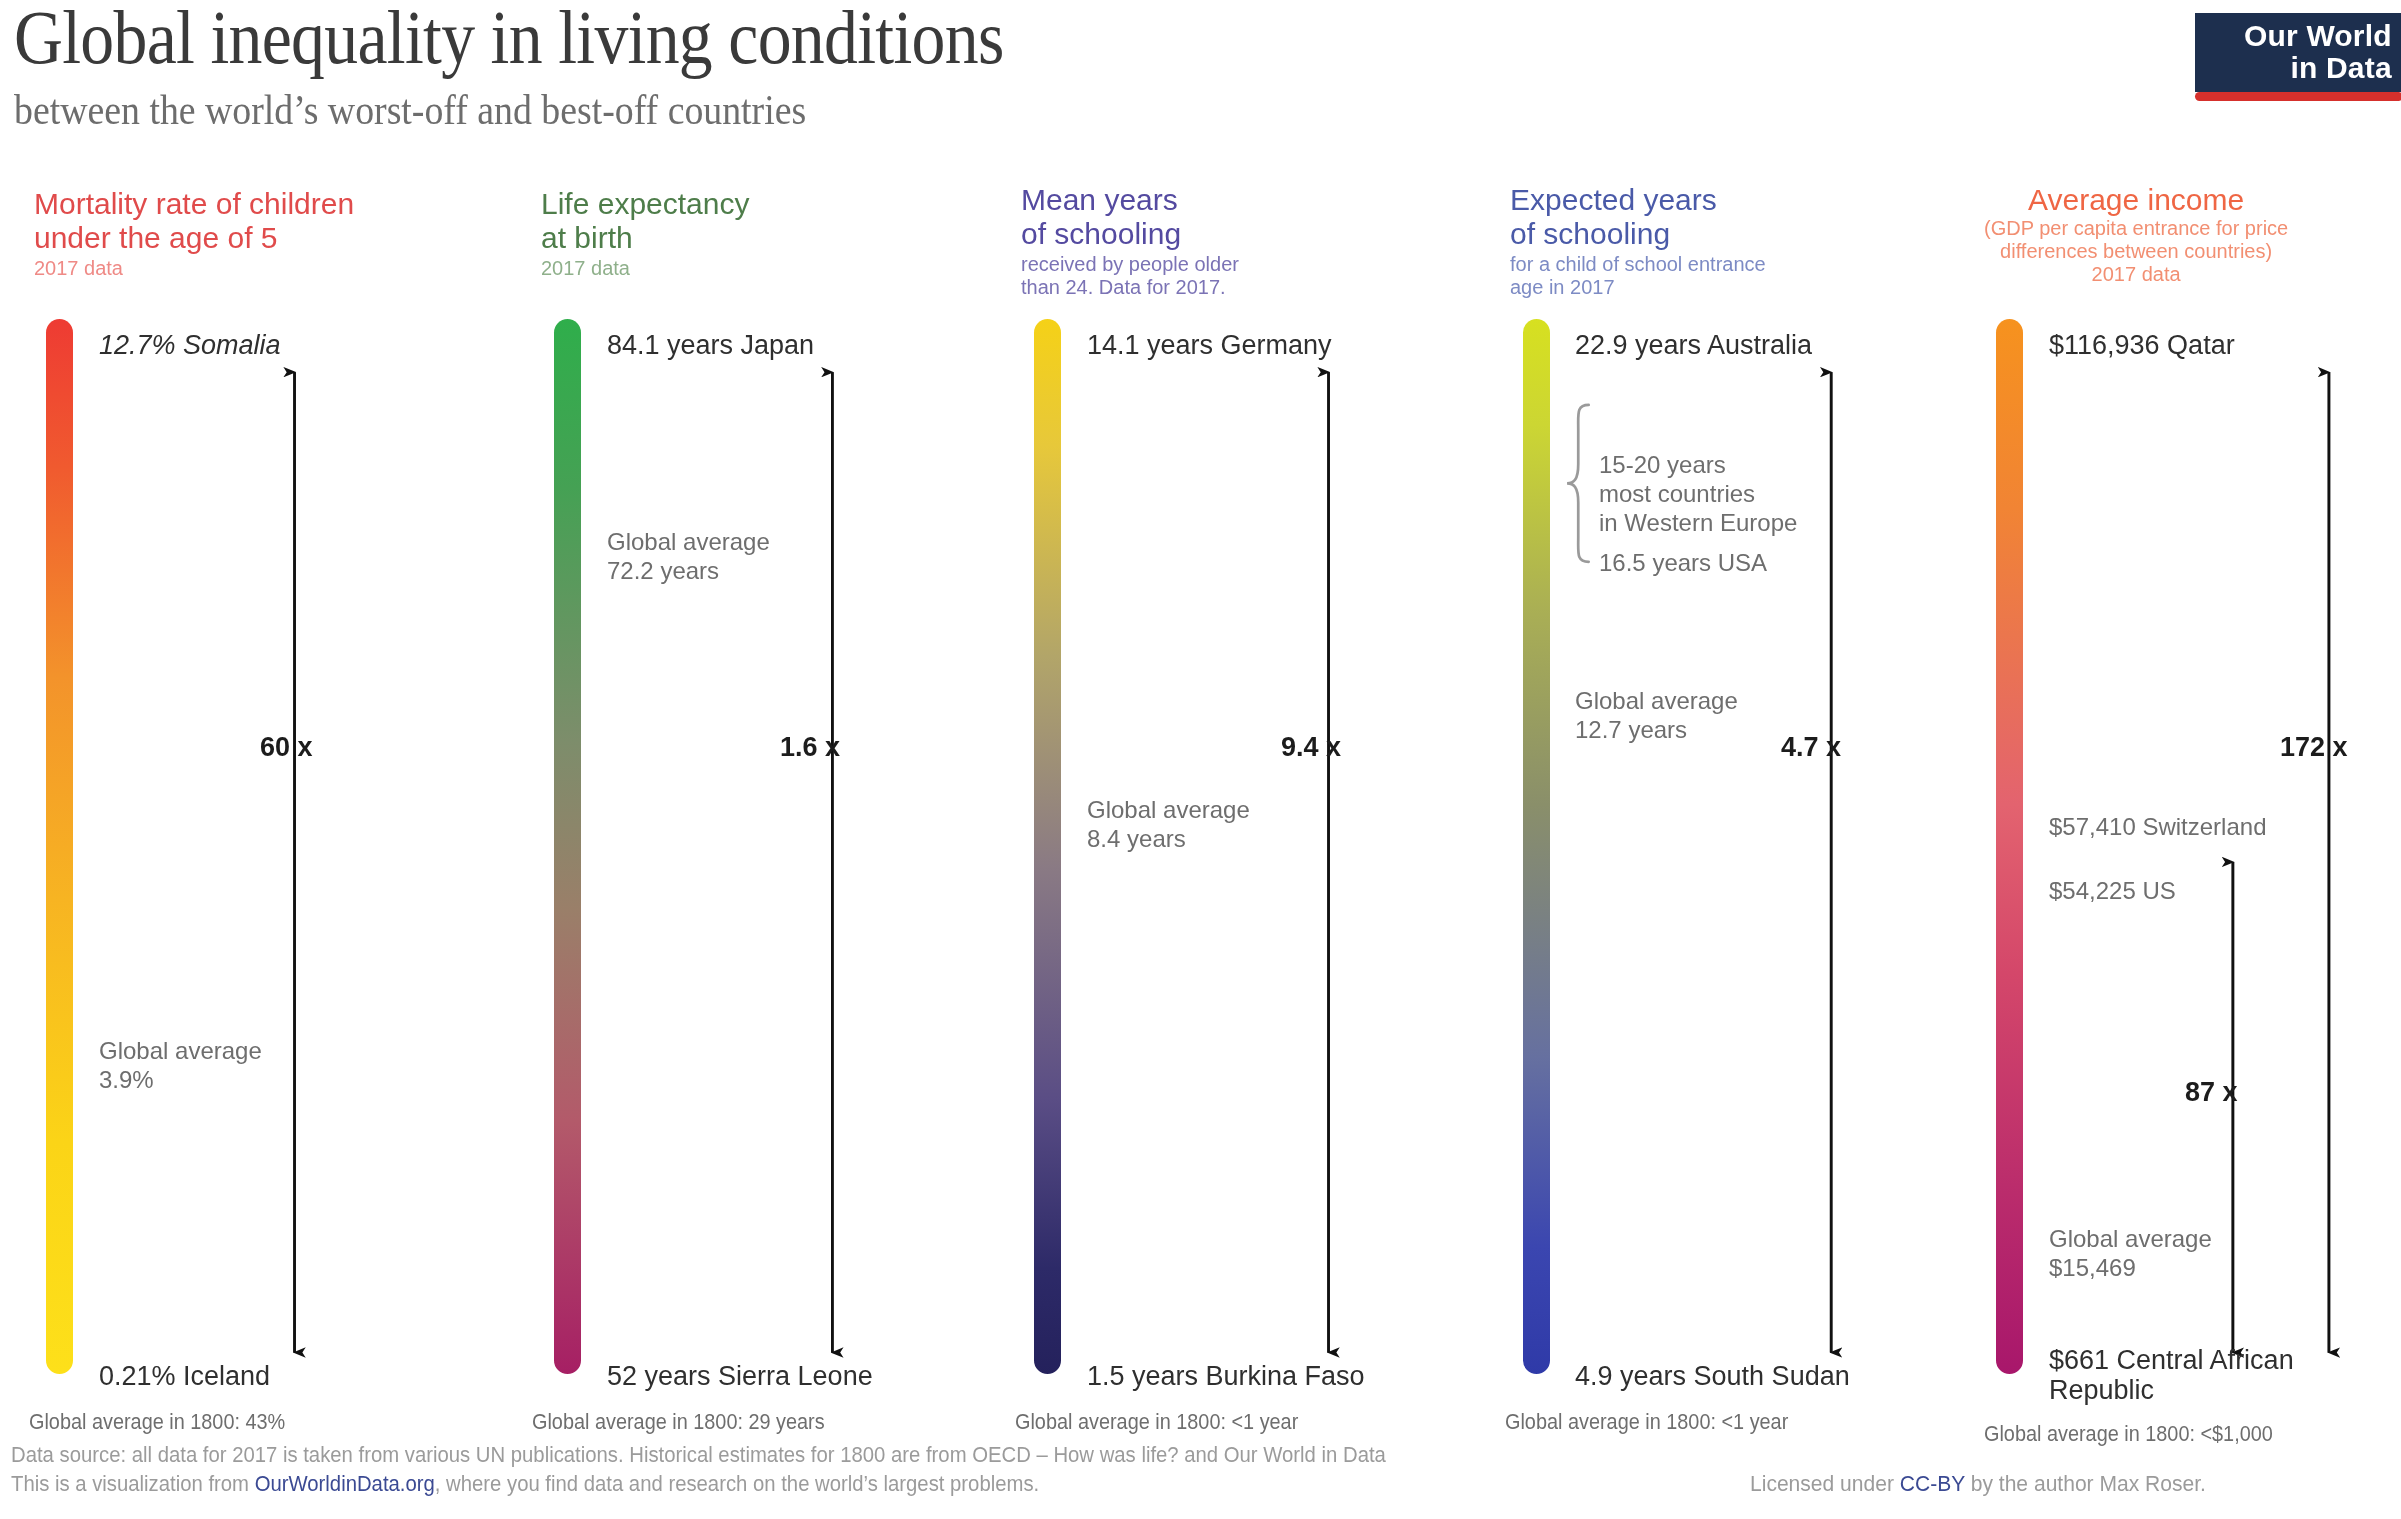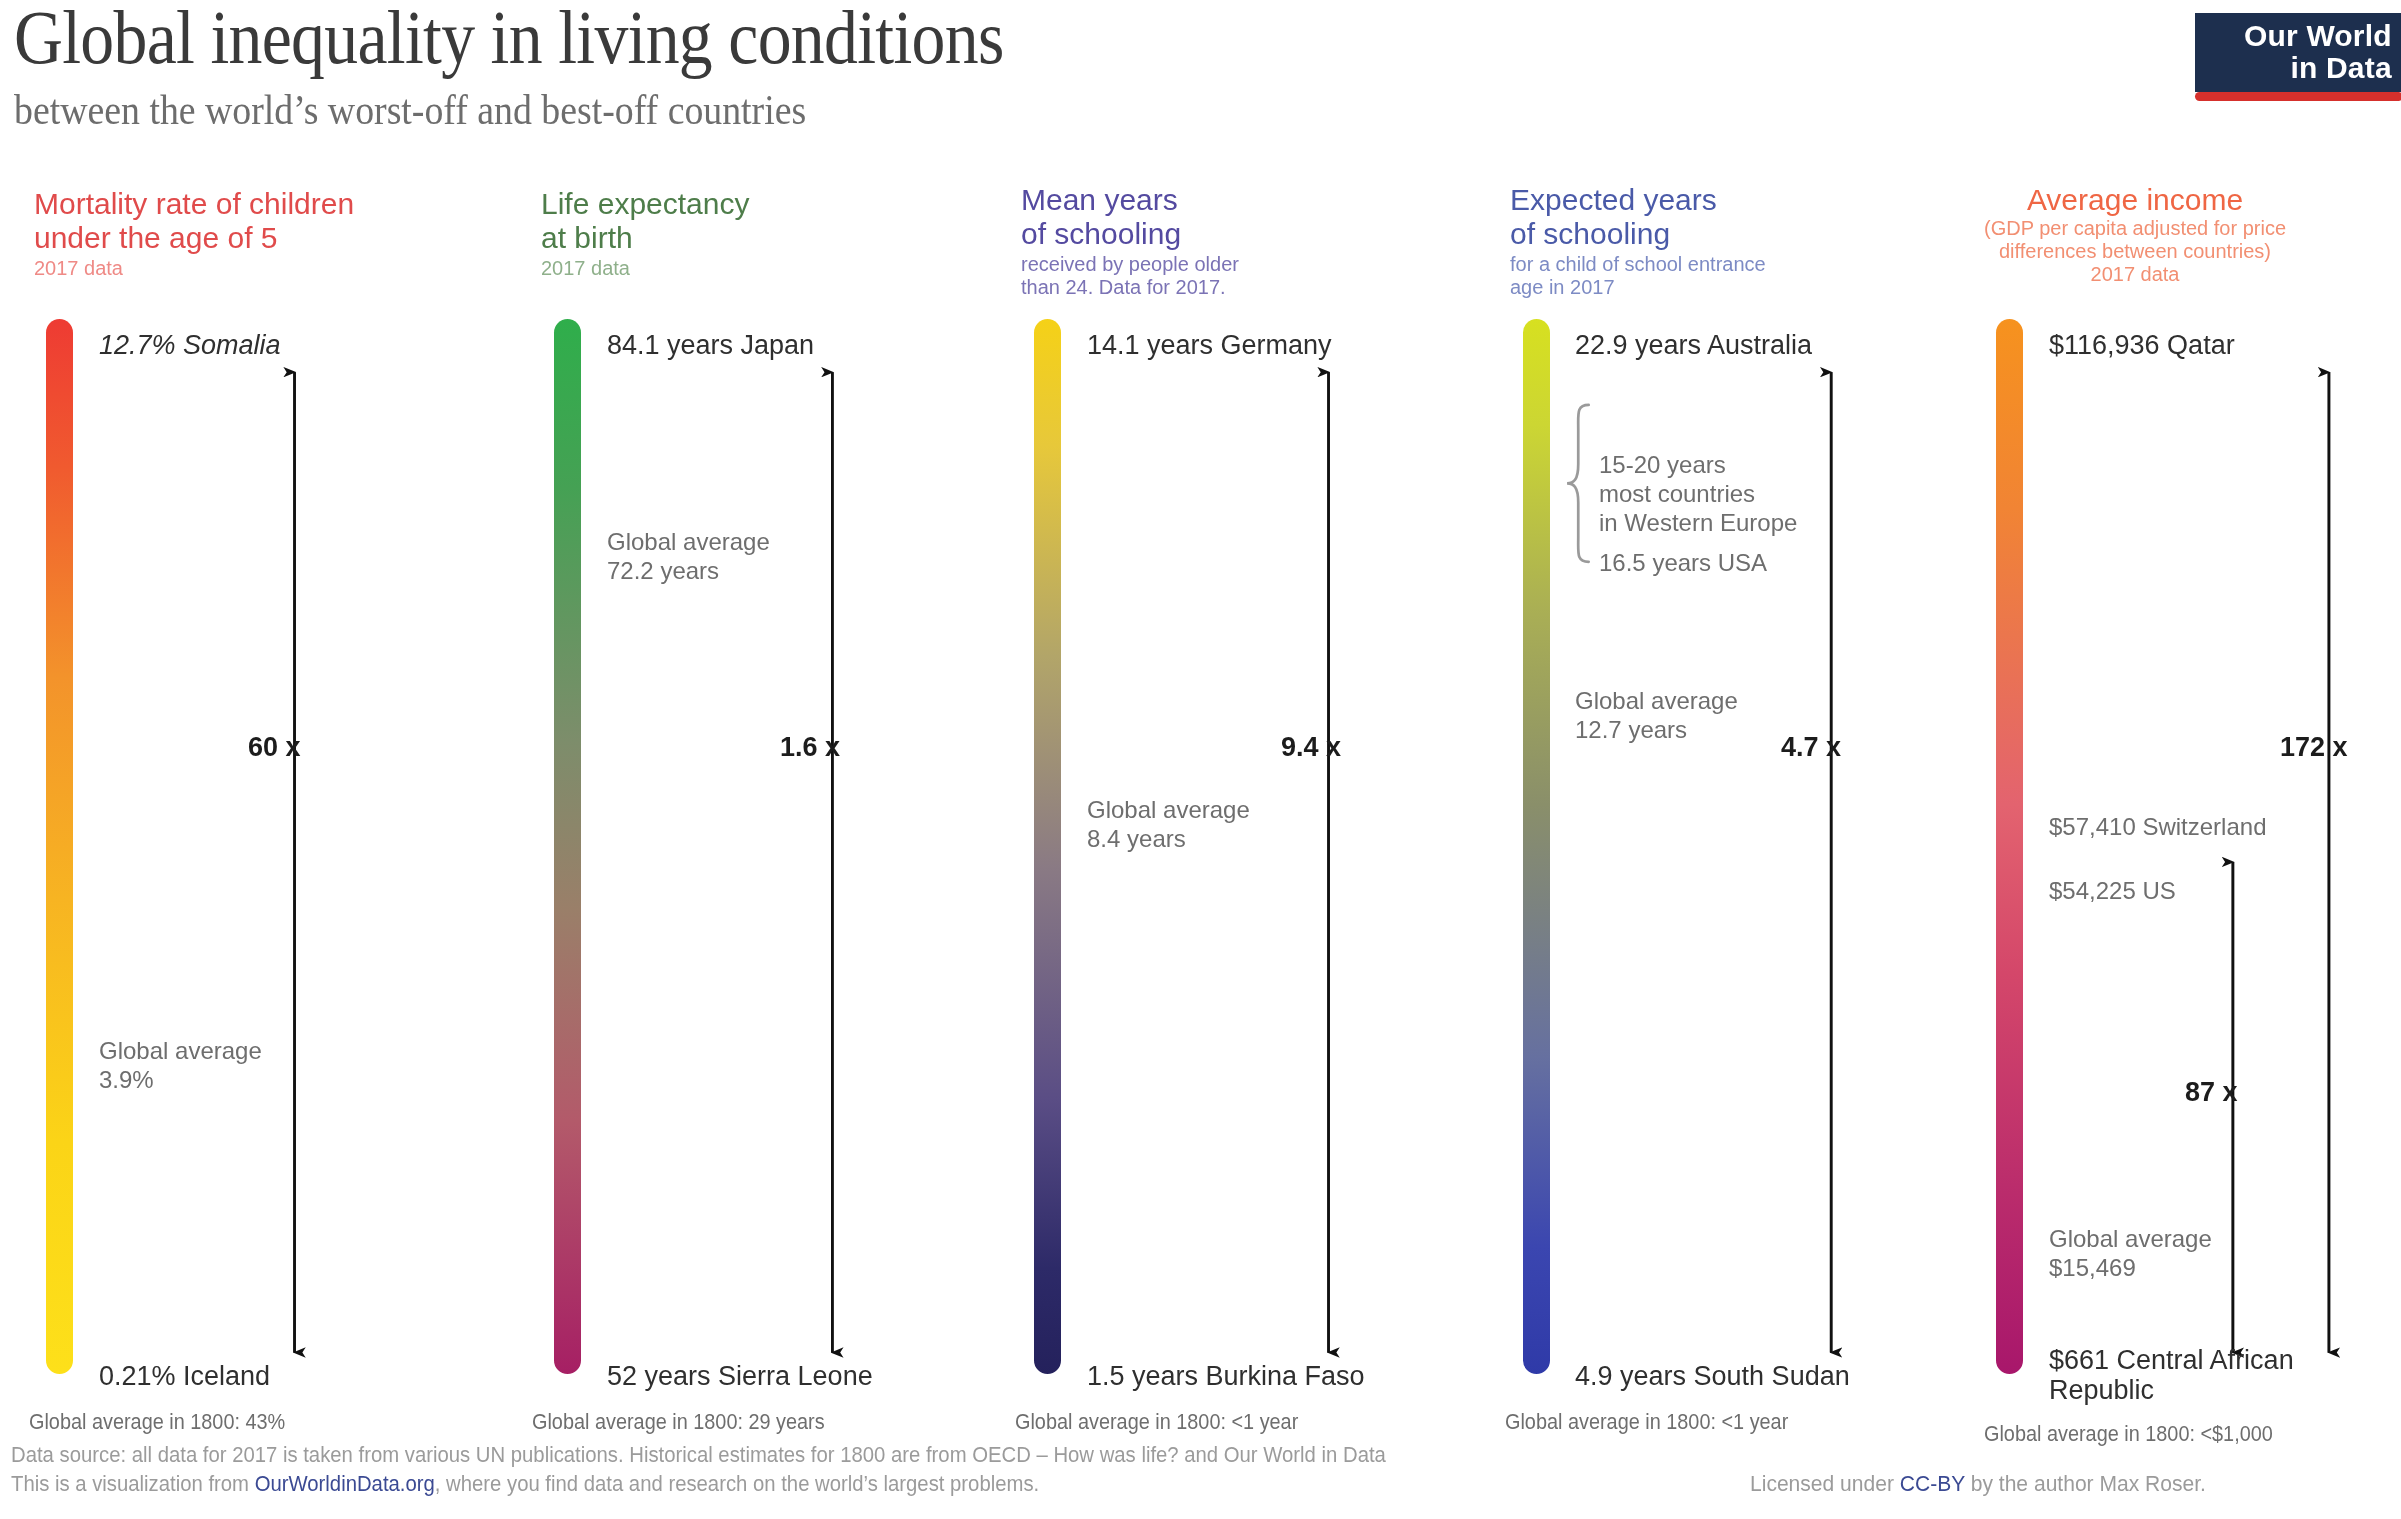--- a/index.html
+++ b/index.html
@@ -142,21 +142,21 @@
     <div>under the age of 5</div>
   </div>
   <div class="col-sub" style="color:#ef8a86;">2017 data</div>
 </div>
 <div class="bar abs" style="left:46px;top:319px;height:1055px;background:linear-gradient(to bottom,#ee3b33 0%,#f05a2f 14%,#f3932b 34%,#f7b422 55%,#fbd417 78%,#fde01a 100%);"></div>
 <div class="top-val" style="left:99px;top:330px;font-style:italic;">12.7% Somalia</div>
 <div class="note" style="left:99px;top:1037px;">
   <div>Global average</div>
   <div>3.9%</div>
 </div>
-<div class="mult" style="left:248px;top:732px;">60 x</div>
+<div class="mult" style="left:260px;top:732px;">60 x</div>
 <div class="bot-val" style="left:99px;top:1361px;">0.21% Iceland</div>
 <div class="foot1800" style="left:29px;top:1409px;">Global average in 1800: 43%</div>
 
 <div class="col" style="left:541px;">
   <div class="col-head" style="color:#4e7d4a;">
     <div>Life expectancy</div>
     <div>at birth</div>
   </div>
   <div class="col-sub" style="color:#8fb08b;">2017 data</div>
 </div>
@@ -216,21 +216,21 @@
 </div>
 <div class="mult" style="left:1781px;top:732px;">4.7 x</div>
 <div class="bot-val" style="left:1575px;top:1361px;">4.9 years South Sudan</div>
 <div class="foot1800" style="left:1505px;top:1409px;">Global average in 1800: &lt;1 year</div>
 
 <div class="col" style="left:1984px;top:183px;text-align:center;">
   <div class="col-head" style="color:#ef6644;">
     <div>Average income</div>
   </div>
   <div class="col-sub" style="color:#f28f72;margin-top:0;">
-    <div>(GDP per capita adjusted for price</div>
+    <div>(GDP per capita entrance for price</div>
     <div>differences between countries)</div>
     <div>2017 data</div>
   </div>
 </div>
 <div class="bar abs" style="left:1996px;top:319px;height:1055px;background:linear-gradient(to bottom,#f6921e 0%,#f18434 18%,#e3636f 46%,#d4476a 62%,#bb2d6c 82%,#a8176b 100%);"></div>
 <div class="top-val" style="left:2049px;top:330px;">$116,936 Qatar</div>
 
 <div class="note" style="left:2049px;top:813px;">$57,410 Switzerland</div>
 <div class="note" style="left:2049px;top:877px;">$54,225 US</div>
 

